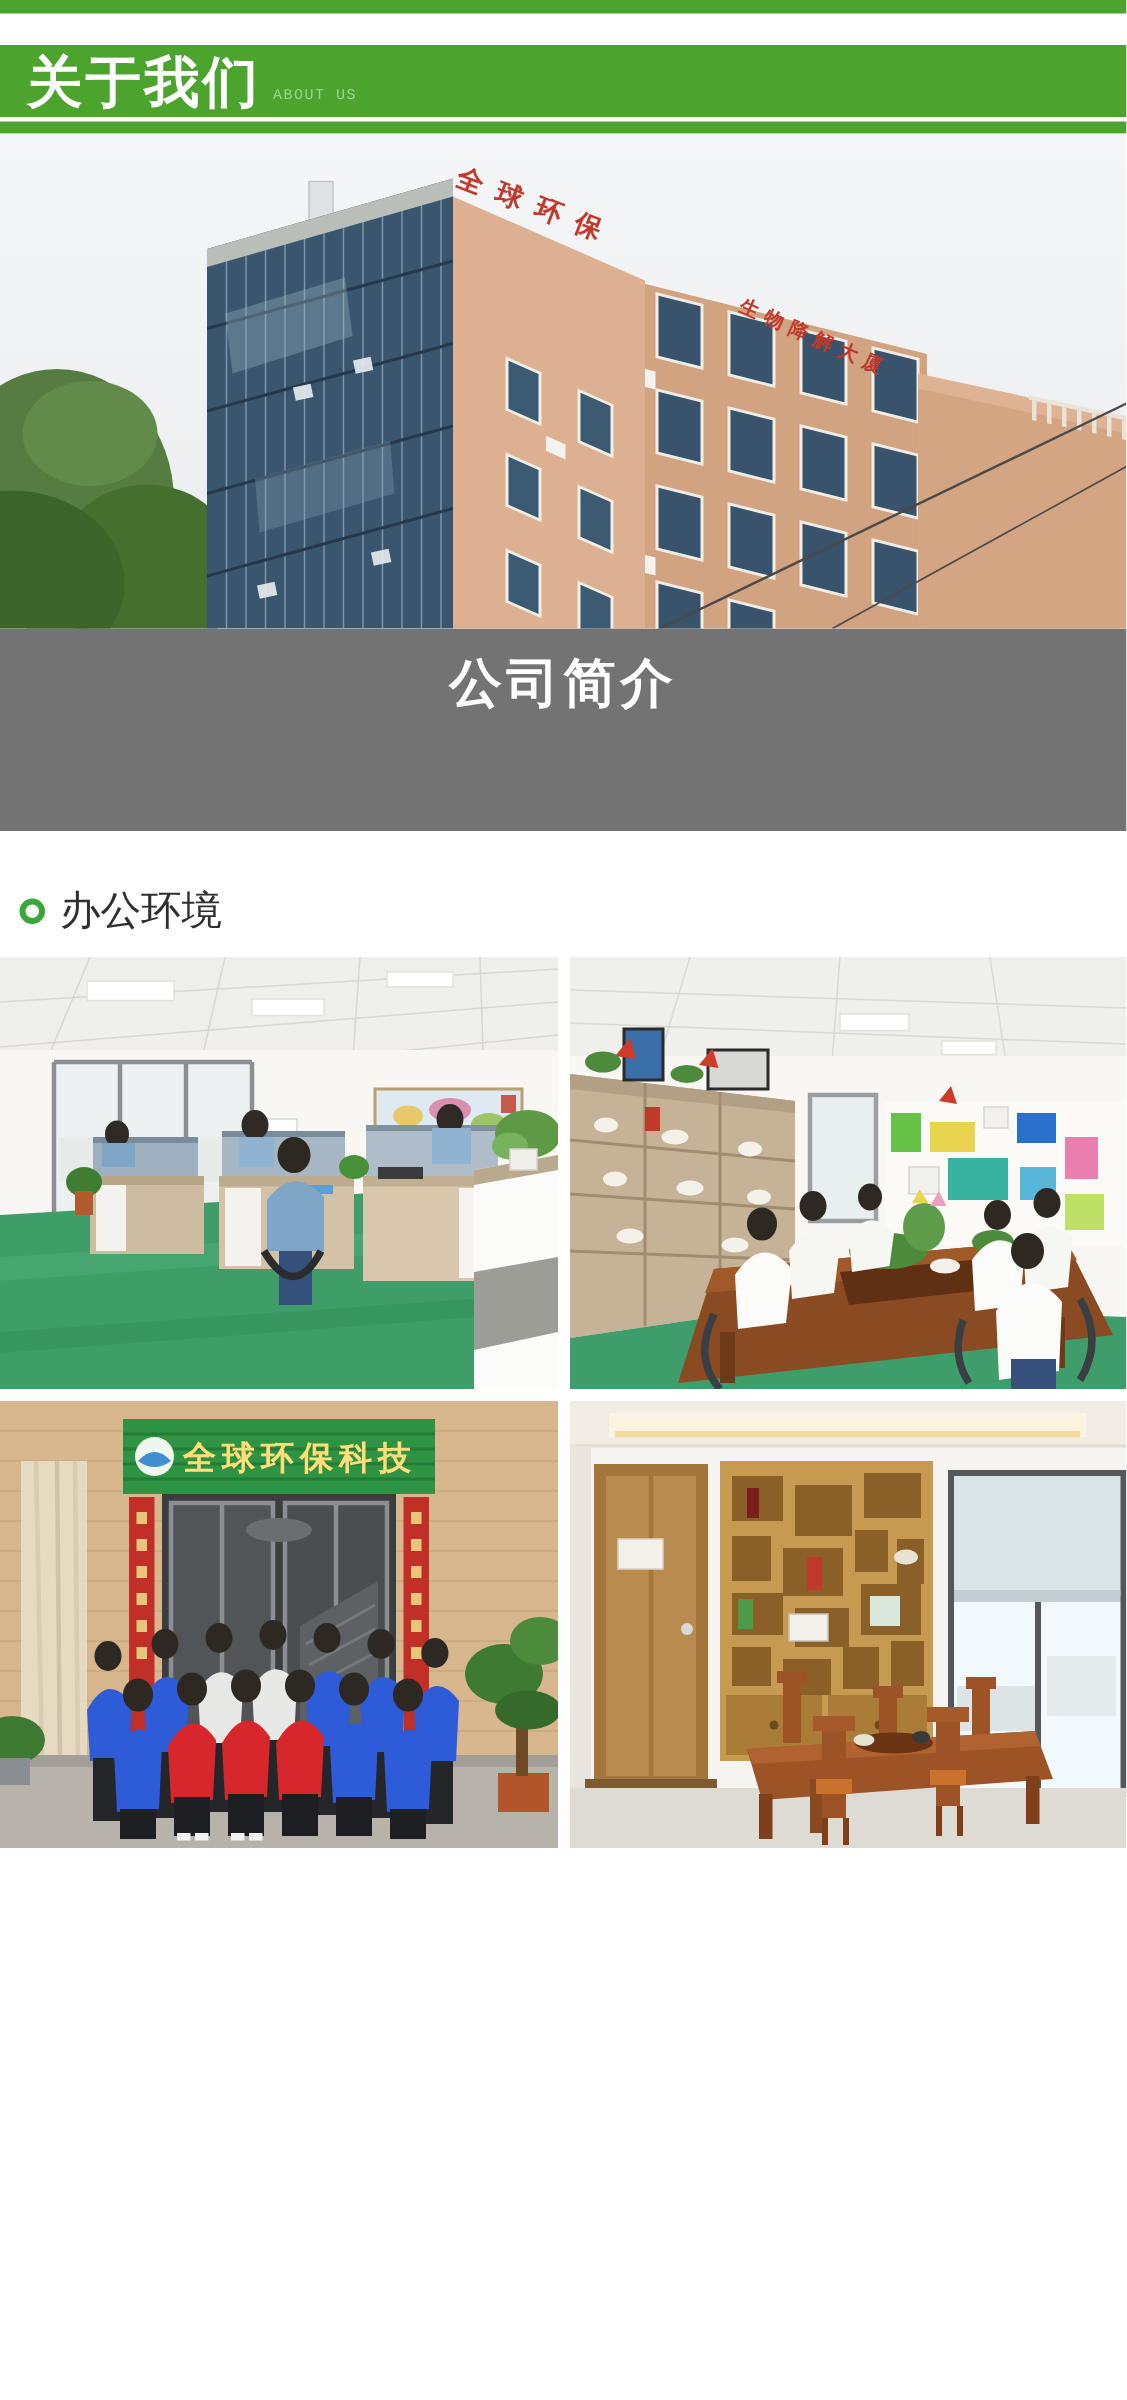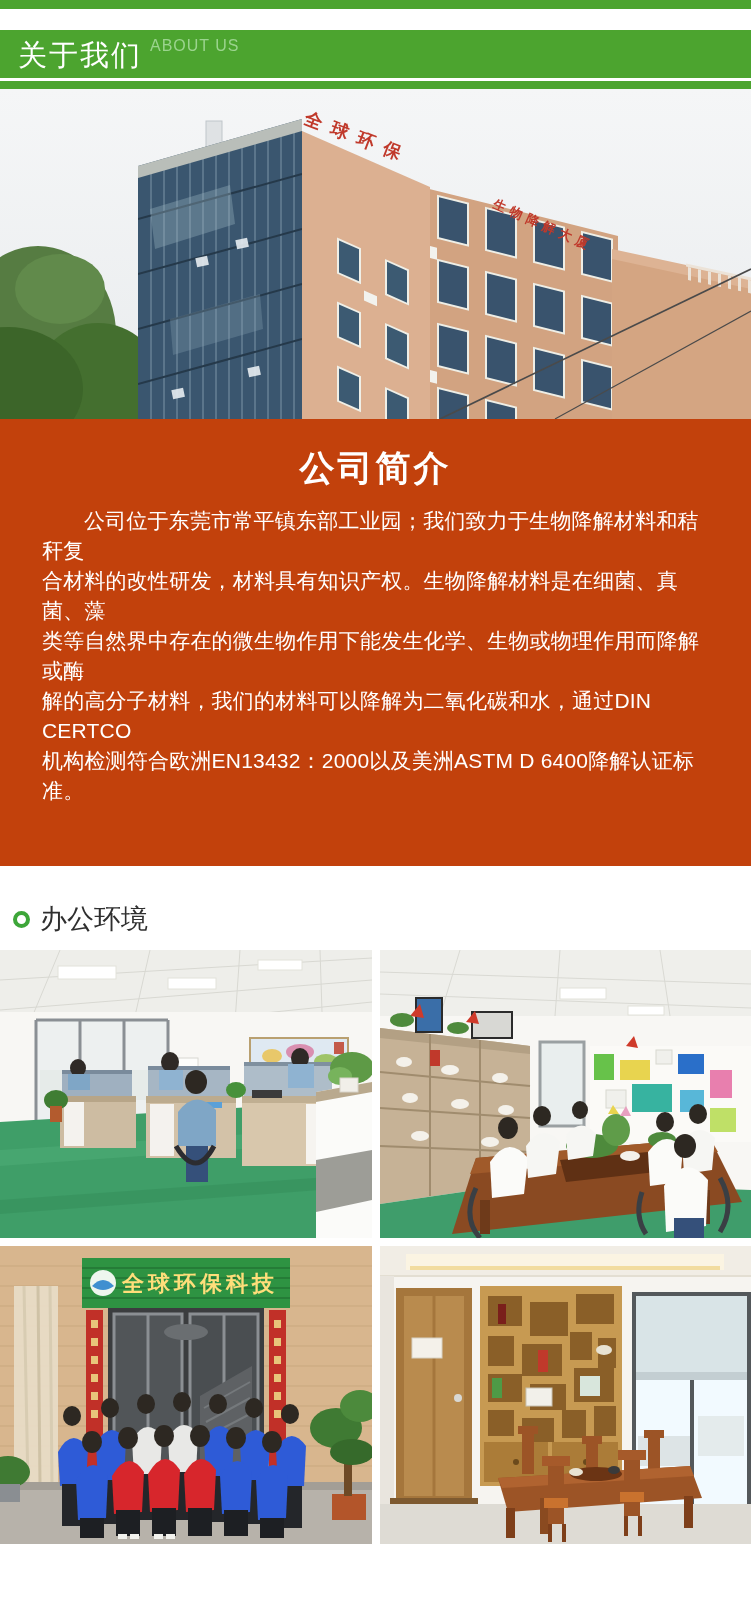--- a/index.html
+++ b/index.html
@@ -7,30 +7,30 @@
     width:751px;height:1600px;overflow:hidden;background:#ffffff;
     font-family:"Liberation Sans","DejaVu Sans",sans-serif;
     position:relative;
   }
   .top-strip{height:9px;background:#4CA42F;}
   .header-bar{
     margin-top:21px;height:48px;background:#4CA42F;
     display:flex;align-items:flex-end;padding-left:18px;box-sizing:border-box;
   }
   .header-bar .title{
-    margin:0;color:#ffffff;font-size:29px;line-height:46px;
-    font-weight:normal;letter-spacing:2px;
+    margin:0;color:#ffffff;font-size:37px;line-height:46px;
+    font-weight:bold;letter-spacing:2px;
   }
   .header-bar .subtitle{
-    color:#9BD48E;font-size:16px;letter-spacing:1px;margin:0 0 23px 8px;
+    color:#9BD48E;font-size:10px;letter-spacing:1px;margin:0 0 8px 8px;font-family:Liberation Mono, monospace;
   }
   .header-line{height:3px;background:#ffffff;}
   .green-strip{height:8px;background:#4CA42F;}
   svg{display:block;}
-  .intro-section{background:#c2410c;padding:30px 0 60px 0;}
+  .intro-section{background:#737373;padding:18px 0 60px 0;}
   .intro-section .intro-title{
     margin:0 0 20px 0;color:#ffffff;font-size:35px;line-height:37px;
     text-align:center;font-weight:bold;letter-spacing:3px;
   }
   .intro-section p{
     margin:0 42px;color:#ffffff;font-size:21px;line-height:30px;
     white-space:pre-line;text-indent:2em;letter-spacing:0.2px;
   }
   .sec-head{display:flex;align-items:center;margin:38px 0 16px 13px;font-family:Liberation Serif, serif;}
   .sec-head .ring{
@@ -167,25 +167,20 @@
     </g>
     <g stroke="#4a4a4a" fill="none">
       <path d="M440,330 L751,180" stroke-width="1.6"></path>
       <path d="M555,330 L751,222" stroke-width="1.1"></path>
     </g>
   </g>
 </svg>
 
 <div class="intro-section">
   <h2 class="intro-title">公司简介</h2>
-  <p>公司位于东莞市常平镇东部工业园；我们致力于生物降解材料和秸秆复
-合材料的改性研发，材料具有知识产权。生物降解材料是在细菌、真菌、藻
-类等自然界中存在的微生物作用下能发生化学、生物或物理作用而降解或酶
-解的高分子材料，我们的材料可以降解为二氧化碳和水，通过DIN CERTCO
-机构检测符合欧洲EN13432：2000以及美洲ASTM D 6400降解认证标准。</p>
 </div>
 
 <div class="sec-head">
   <span class="ring"></span>
   <span class="lbl">办公环境</span>
 </div>
 
 <div class="photo-grid">
 
   <div class="photo">

